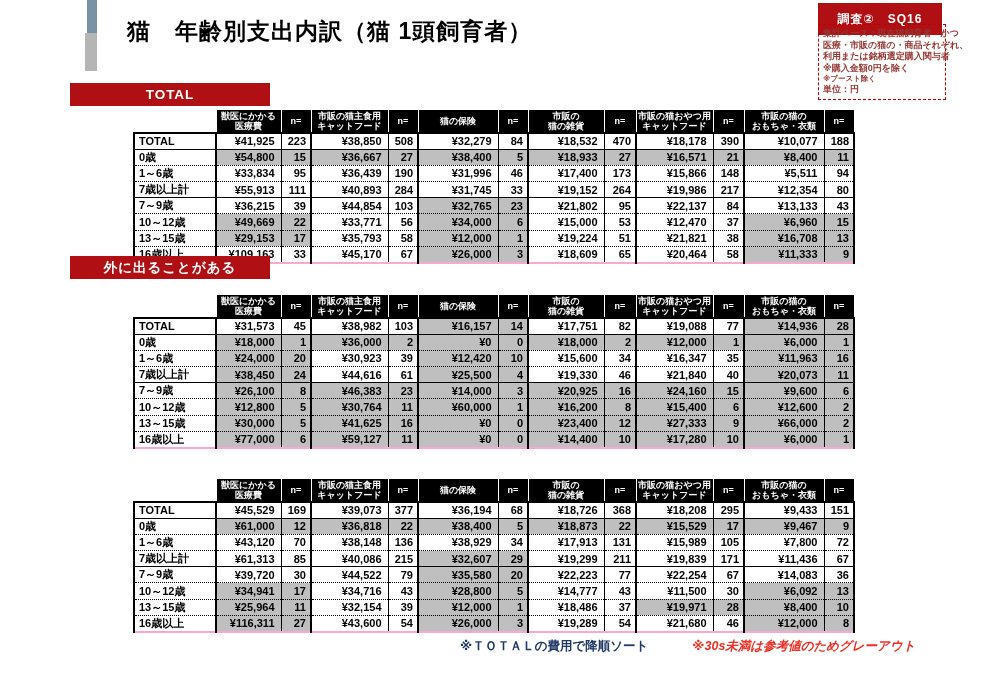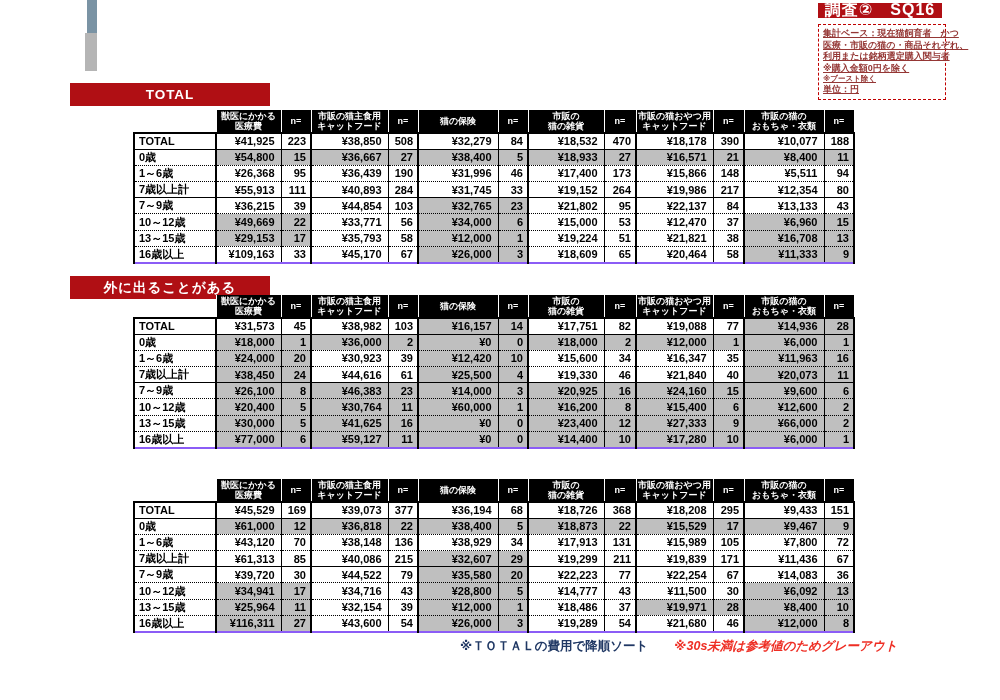--- a/index.html
+++ b/index.html
@@ -14,39 +14,39 @@
   .deco-blue { position:absolute; left:87px; top:0; width:10px; height:33px; background:#7a93a4; }
   .deco-gray { position:absolute; left:85px; top:33px; width:12px; height:38px; background:#b5b5b5; }
 
   .title {
     position:absolute; left:127px; top:16px;
     font-size:23px; font-weight:bold; color:#000; letter-spacing:1px;
     white-space:nowrap;
   }
 
   .tag {
-    position:absolute; left:818px; top:3px; width:124px; height:15px;
-    background:#b00f14; color:#fff; font-weight:bold; font-size:16px;
+    position:absolute; left:818px; top:3px; width:124px; height:32px;
+    background:#b00f14; color:#fff; font-weight:bold; font-size:12px;
     display:flex; align-items:center; justify-content:center; letter-spacing:1px;
   }
   .note {
     position:absolute; left:818px; top:24px; width:128px;
     border:1px dashed #c00000; padding:3px 4px;
-    color:#953735; font-size:9px; line-height:11.5px; font-weight:bold;text-decoration:underline;
+    color:#953735; font-size:9px; line-height:11.5px; font-weight:bold;
   }
   .note .small { font-size:7.5px; line-height:10px; display:block; }
   .note span { display:block; white-space:nowrap; }
 
   .bar {
     position:absolute; left:70px; width:200px; height:23px;
     background:#b00f14; color:#fff; font-weight:bold; font-size:13.5px;
     display:flex; align-items:center; justify-content:center; letter-spacing:1px;
   }
   #bar-1 { top:83px; }
-  #bar-2 { top:276px; }
+  #bar-2 { top:256px; }
   #bar-3 { top:457px; }
 
   .tblwrap { position:absolute; left:133px; }
   #tblwrap-1 { top:110px; }
   #tblwrap-2 { top:295px; }
   #tblwrap-3 { top:479px; }
 
   table { border-collapse:collapse; table-layout:fixed; }
   thead th {
     background:#000; color:#fff; font-size:9px; font-weight:bold;
@@ -65,37 +65,38 @@
     font-size:11px; font-weight:bold; color:#000;
     text-align:right; height:16.2px; white-space:nowrap;
   }
   tbody td.val { padding-right:6px; border-left:1px solid #000; border-right:1px solid #000; }
   tbody td.num { padding-right:4px; border-right:2px solid #000; }
   tbody td:last-child { border-right:2px solid #000;text-align:right; }
   tbody td.gray { background:#bfbfbf; }
   tbody tr { border-bottom:1.6px dotted #000; }
   tbody tr:first-child td, tbody tr:first-child th { border-top:2px solid #000; }
   tbody tr.group-end { border-bottom:1.8px solid #000; }
-  tbody tr:last-child { border-bottom:2px solid #8b5cf6;margin-top:48px; }
+  tbody tr:last-child { border-bottom:2px solid #f9a8d4;margin-top:48px; }
 
   .footer {
     position:absolute; top:638px; left:460px;
-    display:flex; gap:26px; font-size:12.5px; font-weight:bold; white-space:nowrap;
+    display:flex; gap:44px; font-size:12.5px; font-weight:bold; white-space:nowrap;
   }
   .foot-sort { color:#203864; }
   .foot-gray { color:#ee2e24;font-style:italic; }
 </style>
 </head>
 <body>
 
 <div class="page">
 
   <div class="deco-blue"></div>
   <div class="deco-gray"></div>
 
+  <div class="title">猫　年齢別支出内訳（猫 1頭飼育者）</div>
 
   <div class="tag">調査②　SQ16</div>
 
   <div class="note">
     <span>集計ベース：現在猫飼育者　かつ</span>
     <span>医療・市販の猫の・商品それぞれ、</span>
     <span>利用または銘柄選定購入関与者</span>
     <span>※購入金額0円を除く</span>
     <span class="small">※ブースト除く</span>
     <span>単位：円</span>
@@ -179,21 +180,21 @@
             <td class="num gray">5</td>
             <td class="val gray">¥18,933</td>
             <td class="num gray">27</td>
             <td class="val gray">¥16,571</td>
             <td class="num gray">21</td>
             <td class="val gray">¥8,400</td>
             <td class="num gray">11</td>
           </tr>
           <tr>
             <th class="rowlabel">1～6歳</th>
-            <td class="val">¥26,368</td>
+            <td class="val">¥33,834</td>
             <td class="num">95</td>
             <td class="val">¥36,439</td>
             <td class="num">190</td>
             <td class="val">¥31,996</td>
             <td class="num">46</td>
             <td class="val">¥17,400</td>
             <td class="num">173</td>
             <td class="val">¥15,866</td>
             <td class="num">148</td>
             <td class="val">¥5,511</td>
@@ -401,21 +402,21 @@
             <td class="num gray">3</td>
             <td class="val gray">¥20,925</td>
             <td class="num gray">16</td>
             <td class="val gray">¥24,160</td>
             <td class="num gray">15</td>
             <td class="val gray">¥9,600</td>
             <td class="num gray">6</td>
           </tr>
           <tr>
             <th class="rowlabel">10～12歳</th>
-            <td class="val gray">¥20,400</td>
+            <td class="val gray">¥12,800</td>
             <td class="num gray">5</td>
             <td class="val gray">¥30,764</td>
             <td class="num gray">11</td>
             <td class="val gray">¥60,000</td>
             <td class="num gray">1</td>
             <td class="val gray">¥16,200</td>
             <td class="num gray">8</td>
             <td class="val gray">¥15,400</td>
             <td class="num gray">6</td>
             <td class="val gray">¥12,600</td>

